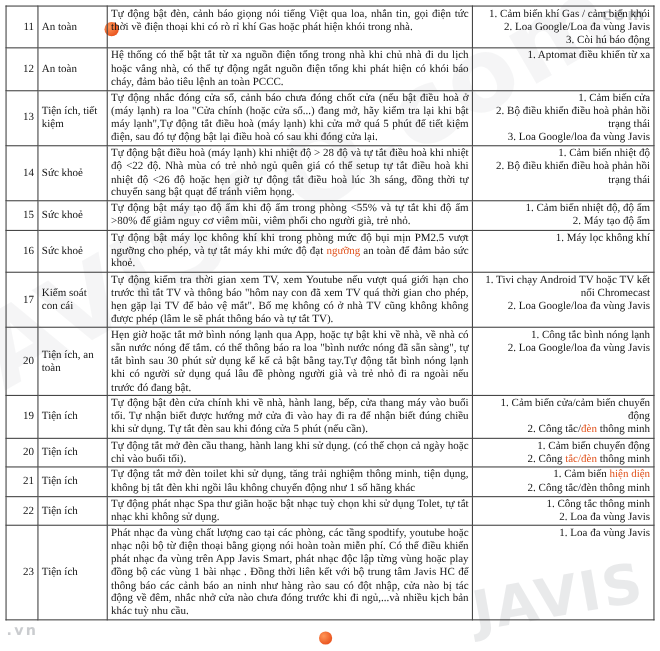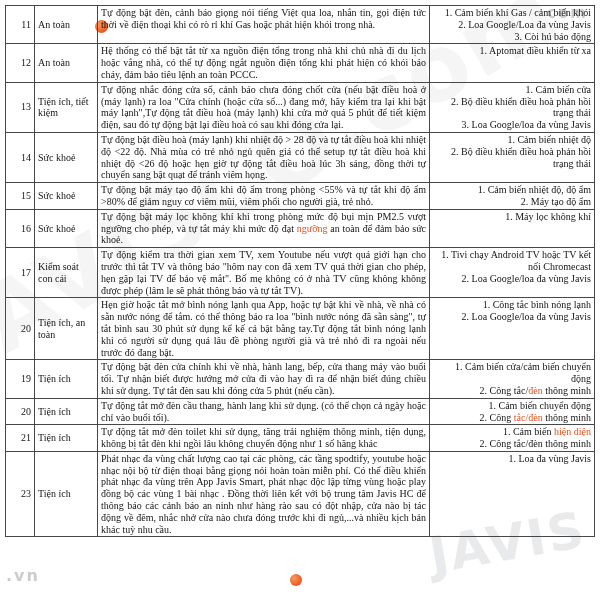--- a/index.html
+++ b/index.html
@@ -38,21 +38,21 @@
   .hl{color:var(--accent);}
 </style>
 </head>
 <body style="background: rgb(255, 255, 255);">
 
 <div class="page">
   <div class="wm-layer">
       <div class="wm-text" style="left: -70px; top: 300px; font-size: 92px; opacity: 0.08; color: rgb(139, 144, 150); transform: rotate(-30deg);">JAVISCO.com</div>
       <div class="wm-text" style="left: 425px; top: 528px; font-size: 50px; opacity: 0.18; color: rgb(139, 144, 150); transform: rotate(-10deg);">JAVIS</div>
       <div class="wm-text" style="left: 547px; top: 4px; font-size: 15px; opacity: 0.45; color: rgb(139, 144, 150); transform: rotate(0deg);">com</div>
-      <div class="wm-text" style="left: 6px; top: 566px; font-size: 16px; opacity: 0.45; color: rgb(139, 144, 150); transform: rotate(0deg);">.vn</div>
+      <div class="wm-text" style="left: 6px; top: 566px; font-size: 13px; opacity: 0.45; color: rgb(139, 144, 150); transform: rotate(0deg);">.vn</div>
       <div class="wm-dot" style="left: 95px; top: 20px; width: 13px; height: 13px; opacity: 0.9;"></div>
       <div class="wm-dot" style="left: 290px; top: 574px; width: 12px; height: 12px; opacity: 0.9;"></div>
     </div>
 
   <table class="features">
     <tbody id="table-body">
   <tr>
     <td class="c-num">11</td>
     <td class="c-cat">An toàn</td>
     <td class="c-desc">Tự động bật đèn, cảnh báo giọng nói tiếng Việt qua loa, nhắn tin, gọi điện tức thời về điện thoại khi có rò rỉ khí Gas hoặc phát hiện khói trong nhà.</td>
@@ -155,20 +155,29 @@
   <tr>
     <td class="c-num">21</td>
     <td class="c-cat">Tiện ích</td>
     <td class="c-desc">Tự động tắt mở đèn toilet khi sử dụng, tăng trải nghiệm thông minh, tiện dụng, không bị tắt đèn khi ngồi lâu không chuyển động như 1 số hãng khác</td>
     <td class="c-dev">
             <div class="dev-item"><span>1. Cảm biến </span><span class="hl">hiện diện</span></div>
             <div class="dev-item">2. Công tắc/đèn thông minh</div>
           </td>
   </tr>
 
+  <tr>
+    <td class="c-num">22</td>
+    <td class="c-cat">Tiện ích</td>
+    <td class="c-desc">Tự động phát nhạc Spa thư giãn hoặc bật nhạc tuỳ chọn khi sử dụng Tolet, tự tắt nhạc khi không sử dụng.</td>
+    <td class="c-dev">
+            <div class="dev-item">1. Công tắc thông minh</div>
+            <div class="dev-item">2. Loa đa vùng Javis</div>
+          </td>
+  </tr>
 
   <tr>
     <td class="c-num">23</td>
     <td class="c-cat">Tiện ích</td>
     <td class="c-desc">Phát nhạc đa vùng chất lượng cao tại các phòng, các tầng spodtify, youtube hoặc nhạc nội bộ từ điện thoại bằng giọng nói hoàn toàn miễn phí. Có thể điều khiển phát nhạc đa vùng trên App Javis Smart, phát nhạc độc lập từng vùng hoặc play đồng bộ các vùng 1 bài nhạc . Đồng thời liên kết với bộ trung tâm Javis HC để thông báo các cảnh báo an ninh như hàng rào sau có đột nhập, cửa nào bị tác động về đêm, nhắc nhở cửa nào chưa đóng trước khi đi ngủ,...và nhiều kịch bản khác tuỳ nhu cầu.</td>
     <td class="c-dev">
             <div class="dev-item">1. Loa đa vùng Javis</div>
           </td>
   </tr>
 </tbody>

